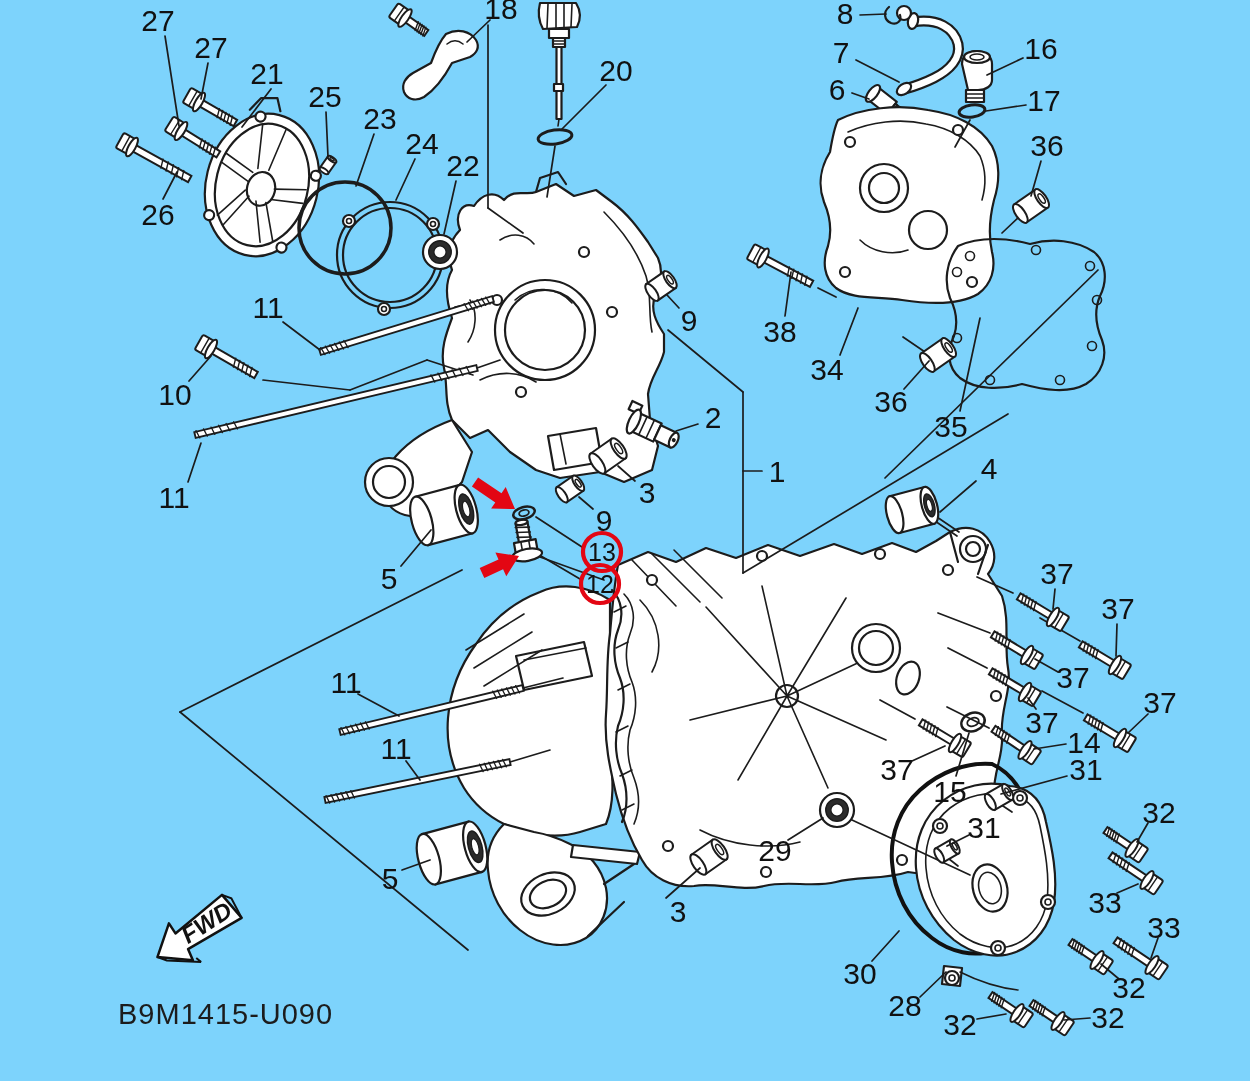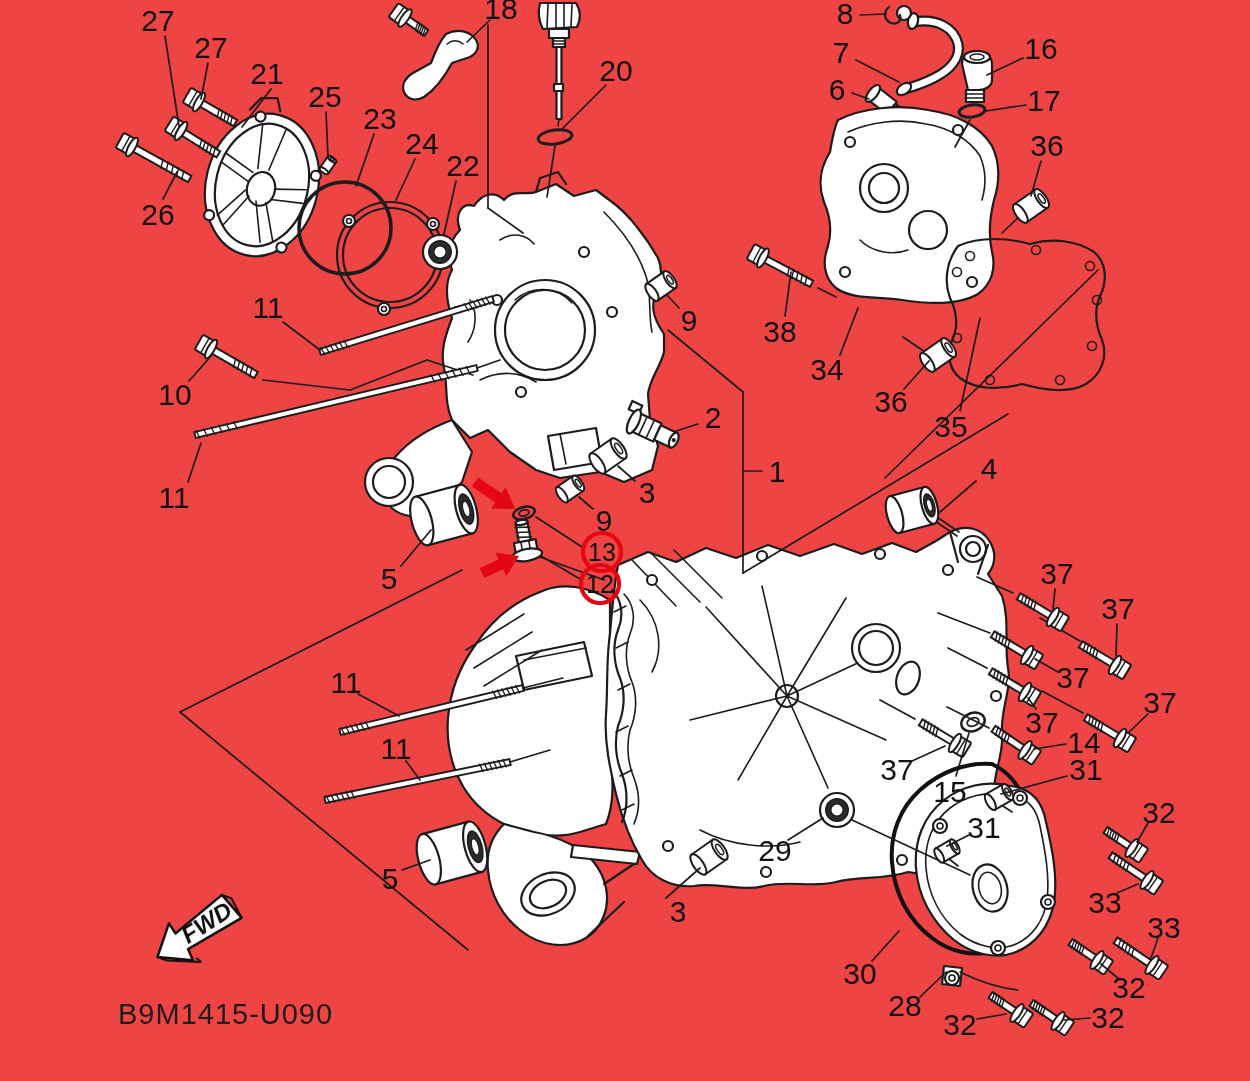--- a/index.html
+++ b/index.html
@@ -1,16 +1,16 @@
 <!DOCTYPE html>
 <html><head>
 <meta charset="utf-8">
 <style>
   html,body{margin:0;padding:0;background:#fff;}
-  .stage{position:relative;width:1250px;height:1081px;background:#ef4444;overflow:hidden;
+  .stage{position:relative;width:1250px;height:1081px;background:#7dd3fc;overflow:hidden;
          font-family:"Liberation Sans",sans-serif;}
   svg{position:absolute;left:0;top:0;}
   svg *{vector-effect:none;}
   .ln{stroke:#1c1c1c;fill:none;stroke-width:2.2;stroke-linecap:round;stroke-linejoin:round;}
   .lnthin{stroke:#1c1c1c;fill:none;stroke-width:1.6;stroke-linecap:round;}
   .fw{fill:#ffffff;}
   .code-text{fill:#1c1c1c;letter-spacing:1px;}
   .fwd-text{fill:#111;font-style:italic;font-weight:bold;}
 </style>
 </head>

